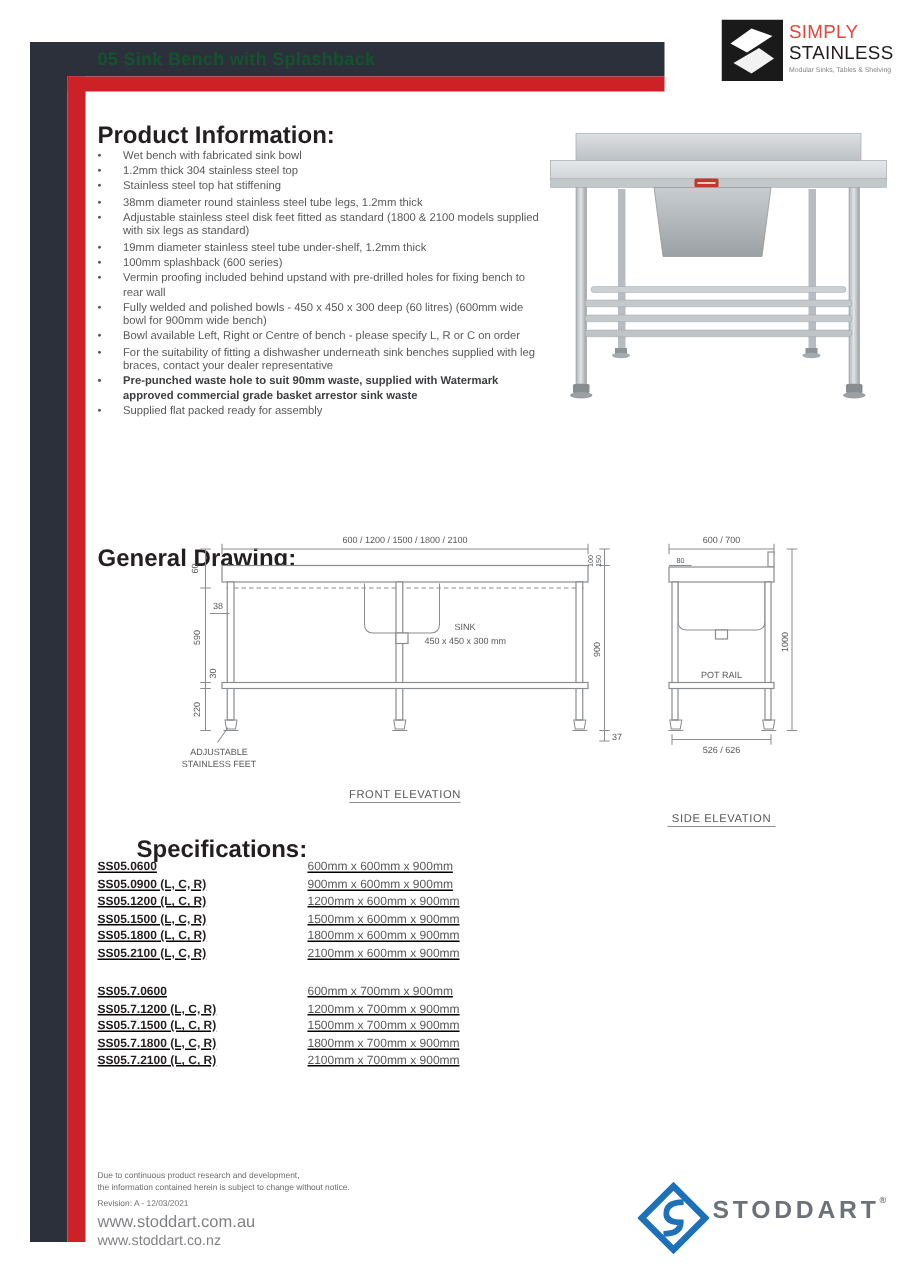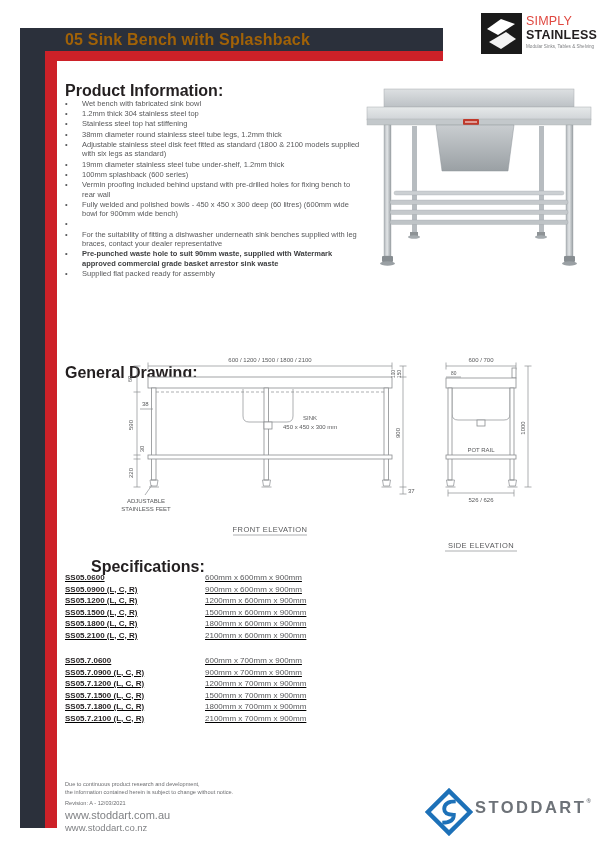--- a/index.html
+++ b/index.html
@@ -6,28 +6,28 @@
   html,body { background:#ffffff; }
   body { font-family:"Liberation Sans", sans-serif; }
   .page { position:relative; width:600px; height:849px; background:#fff; overflow:hidden; }
 
   
   .bar-dark-vert { position:absolute; left:20px; top:28px; width:25px; height:800px; background:#2b303b; }
   .bar-dark-head { position:absolute; left:20px; top:28px; width:423px; height:23px; background:#2b303b; }
   .bar-red-vert  { position:absolute; left:45px; top:51px; width:12px; height:777px; background:#cd2128; }
   .bar-red-head  { position:absolute; left:45px; top:51px; width:398px; height:10px; background:#cd2128; }
   .doc-title { position:absolute; left:65px; top:28px; height:23px; line-height:23px;
-               color:#a16207; font-size:16px; font-weight:bold; letter-spacing:.2px; }
+               color:#14532d; font-size:12px; font-weight:bold; letter-spacing:.2px; }
 
   
   .ss-logo { position:absolute; left:481px; top:13px; width:118px; height:46px; }
   .ss-mark { position:absolute; left:0; top:0; }
   .ss-text { position:absolute; left:45px; top:1px; }
   .ss-simply { font-size:12.5px; font-weight:normal; color:#e04840; letter-spacing:.2px; line-height:14px; }
-  .ss-stainless { font-size:12.5px; font-weight:bold; color:#231f20; letter-spacing:.2px; line-height:14px; }
+  .ss-stainless { font-size:12.5px; font-weight:normal; color:#231f20; letter-spacing:.2px; line-height:14px; }
   .ss-tagline { font-size:4.6px; color:#808285; margin-top:2px; }
 
   
   .h-section { position:absolute; color:#231f20; font-size:16px; font-weight:bold; }
   .pi-head { left:65px; top:82px; }
   .pi-list { position:absolute; left:65px; top:99px; width:300px; list-style:none; }
   .pi-list li { display:flex; font-size:7.5px; line-height:9.6px; color:#58595b; margin-bottom:.6px; }
   .pi-list li .dot { width:17px; flex:0 0 17px; color:#58595b; font-size:7.5px; }
   .pi-list li.b { font-weight:bold; color:#3d3e40; }
 
@@ -170,20 +170,21 @@
       <li>
         <span class="dot">•</span>
         <span>Vermin proofing included behind upstand with pre-drilled holes for fixing bench to rear wall</span>
       </li>
       <li>
         <span class="dot">•</span>
         <span>Fully welded and polished bowls - 450 x 450 x 300 deep (60 litres) (600mm wide bowl for 900mm wide bench)</span>
       </li>
       <li>
         <span class="dot">•</span>
+        <span>Bowl available Left, Right or Centre of bench - please specify L, R or C on order</span>
       </li>
       <li>
         <span class="dot">•</span>
         <span>For the suitability of fitting a dishwasher underneath sink benches supplied with leg braces, contact your dealer representative</span>
       </li>
       <li class="b">
         <span class="dot">•</span>
         <span>Pre-punched waste hole to suit 90mm waste, supplied with Watermark approved commercial grade basket arrestor sink waste</span>
       </li>
       <li>
@@ -325,24 +326,20 @@
           <span class="spec-model">SS05.2100 (L, C, R)</span>
           <span class="spec-size">2100mm x 600mm x 900mm</span>
         </div>
       </div>
       <div class="spec-group">
         <div class="spec-row">
           <span class="spec-model">SS05.7.0600</span>
           <span class="spec-size">600mm x 700mm x 900mm</span>
         </div>
         <div class="spec-row">
-          <span class="spec-model">SS05.7.0900 (L, C, R)</span>
-          <span class="spec-size">900mm x 700mm x 900mm</span>
-        </div>
-        <div class="spec-row">
           <span class="spec-model">SS05.7.1200 (L, C, R)</span>
           <span class="spec-size">1200mm x 700mm x 900mm</span>
         </div>
         <div class="spec-row">
           <span class="spec-model">SS05.7.1500 (L, C, R)</span>
           <span class="spec-size">1500mm x 700mm x 900mm</span>
         </div>
         <div class="spec-row">
           <span class="spec-model">SS05.7.1800 (L, C, R)</span>
           <span class="spec-size">1800mm x 700mm x 900mm</span>

